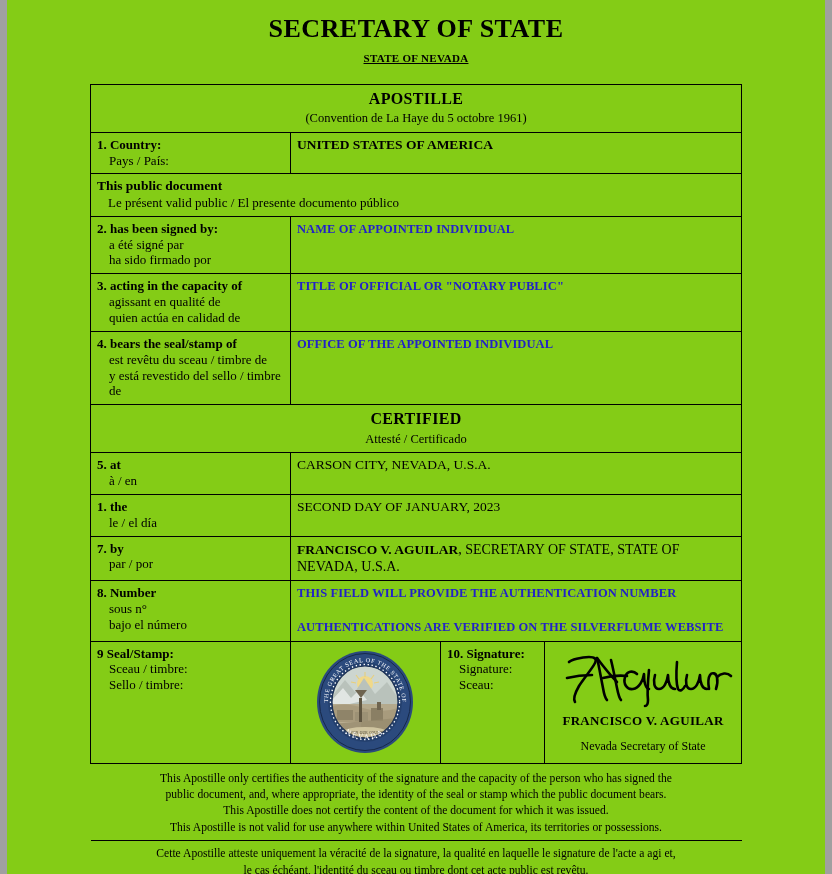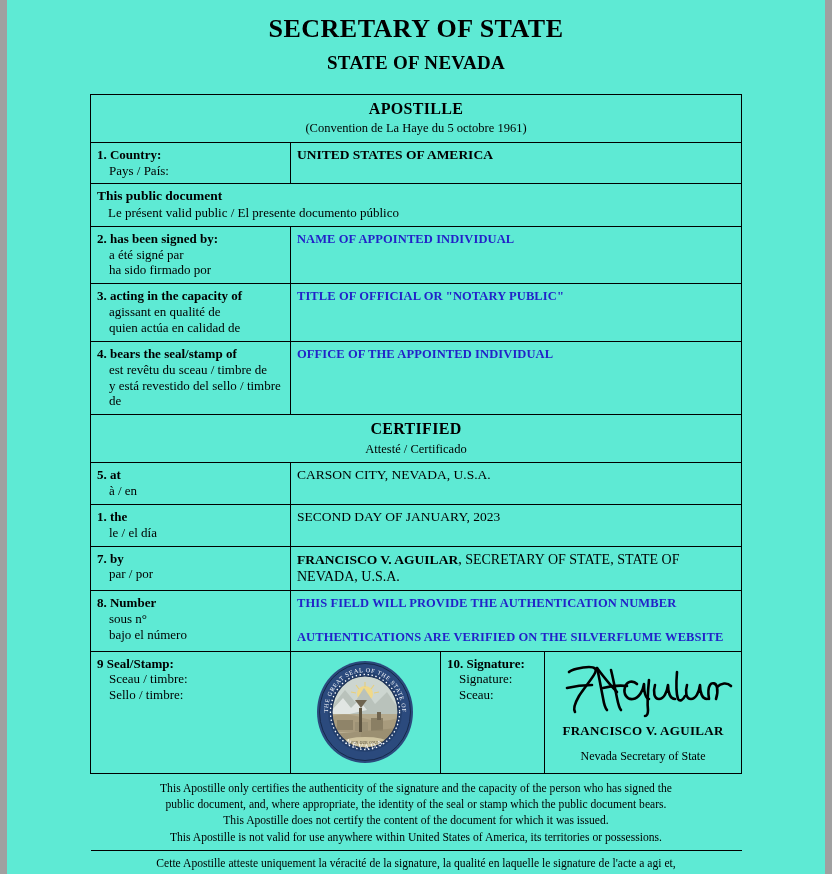--- a/index.html
+++ b/index.html
@@ -16,31 +16,31 @@
     position: absolute; top: 0; width: 7px; height: 874px;
     background: #a0a0a0;
   }
   .edge-left { left: 0; }
   .edge-right { right: 0; }
 
   .page {
     position: absolute;
     left: 7px; top: 0;
     width: 818px; height: 874px;
-    background: #5eead4;
+    background: #84cc16;
     padding: 0;
   }
 
   .header { text-align: center; padding-top: 14px; }
   .title-main {
     font-size: 26px; font-weight: bold; letter-spacing: 0.5px;
     line-height: 1.15;
   }
   .title-sub {
-    font-size: 19px; font-weight: bold; margin-top: 8px; letter-spacing: 0.3px;
+    font-size: 11px; font-weight: bold; margin-top: 8px; letter-spacing: 0.3px; text-decoration: underline;
   }
 
   table.apostille {
     border-collapse: collapse;
     width: 651px;
     margin: 20px auto 0 auto;
     table-layout: fixed;
   }
   table.apostille td {
     border: 1px solid #000;

